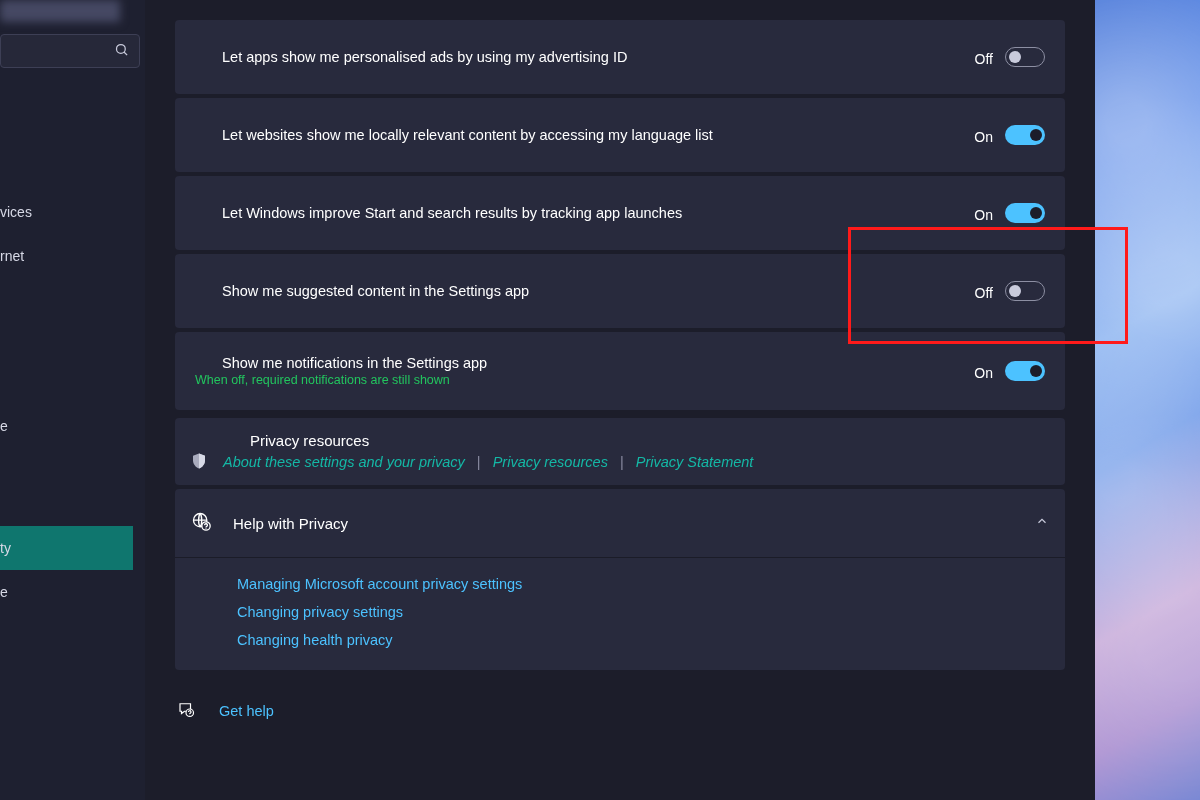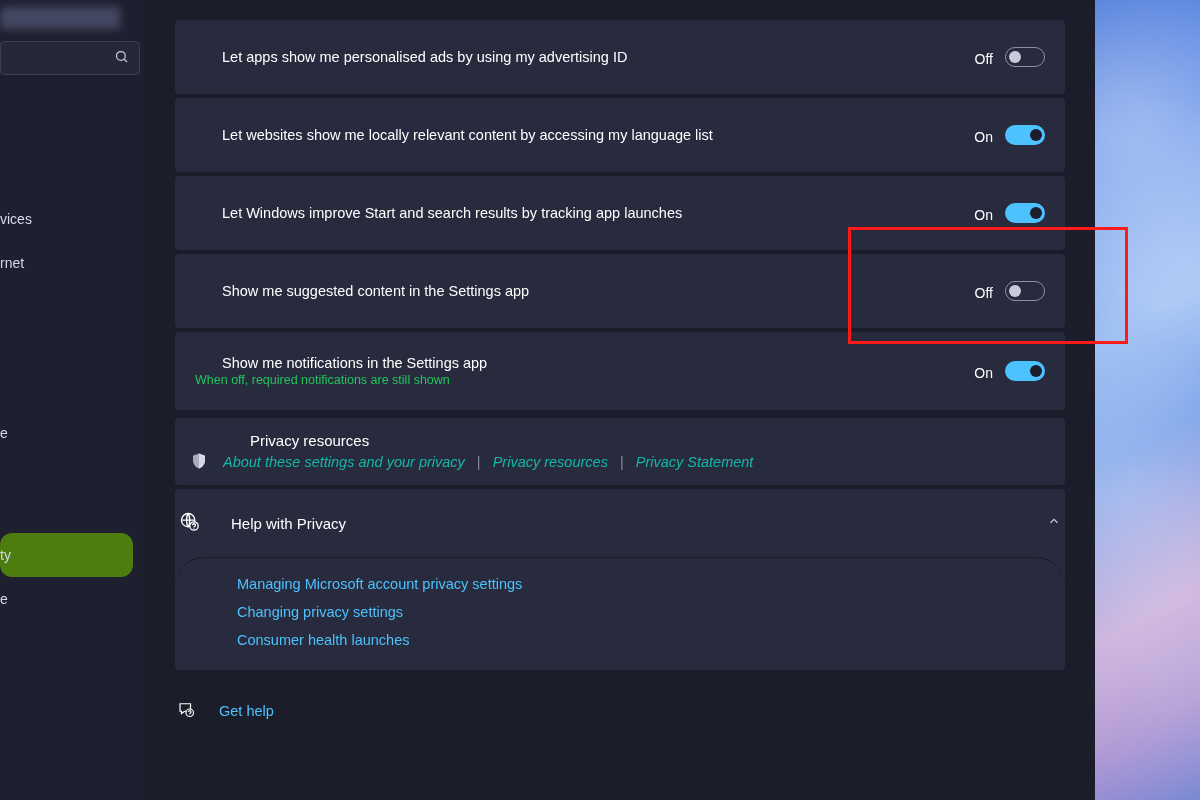--- a/index.html
+++ b/index.html
@@ -30,21 +30,21 @@
       radial-gradient(circle at 20% 60%, rgba(255,255,255,0.35) 0 4%, transparent 30%),
       radial-gradient(circle at 80% 80%, rgba(255,255,255,0.3) 0 6%, transparent 35%);
     mix-blend-mode: screen;
     opacity: .7;
   }
 
   .sidebar {
     width: 145px;
     height: 100%;
     background: #1e2030;
-    padding-top: 7px;
+    padding-top: 0;
     flex: 0 0 145px;
     position: relative;
     z-index: 1;
   }
   .profile {
     height: 22px;
     margin: 0 0 12px 0;
     border-radius: 4px;
     filter: blur(4px);
     background: linear-gradient(90deg, #454863 0 120px, transparent 120px);
@@ -66,22 +66,22 @@
   .nav-item {
     height: 44px;
     display: flex;
     align-items: center;
     color: #d7d9e6;
     font-size: 14px;
     padding-left: 0;
     white-space: nowrap;
   }
   .nav-item.selected {
-    background: #4d7c0f;
-    border-radius: 12px;
+    background: #0f766e;
+    border-radius: 0;
     margin-right: 12px;
   }
 
   .main {
     flex: 1;
     padding: 20px 30px 0 30px;
     position: relative;
     z-index: 1;
     max-width: 950px;
   }
@@ -143,30 +143,29 @@
     margin: 28px 0 12px 0;
   }
 
   .help-card {
     background: #282a3d;
     border-radius: 4px;
   }
   .help-header {
     display: flex;
     align-items: center;
-    padding: 0 4px;
+    padding: 0 16px;
     height: 68px;
-    gap: 32px;
+    gap: 22px;
     justify-content: flex-end;
   }
   .help-header .htitle { flex: 1; font-size: 15px; }
   .help-body {
     border-top: 1px solid #1b1c28;
     padding: 18px 20px 22px 62px;
-    border-radius: 29px;
   }
   .help-link {
     display: block;
     color: #4cc2ff;
     font-size: 14.5px;
     text-decoration: none;
     margin-bottom: 12px;
   }
   .chevron svg { width: 14px; height: 14px; stroke: #c9cbdc; fill:none; }
 
@@ -308,21 +307,21 @@
       <span class="htitle">Help with Privacy</span>
       <span class="chevron">
         <svg viewBox="0 0 24 24" stroke-width="2">
             <polyline points="6 15 12 9 18 15"></polyline>
           </svg>
       </span>
     </div>
     <div class="help-body">
       <a href="#" class="help-link">Managing Microsoft account privacy settings</a>
       <a href="#" class="help-link">Changing privacy settings</a>
-      <a href="#" class="help-link" style="margin-bottom:0">Consumer health launches</a>
+      <a href="#" class="help-link" style="margin-bottom:0">Changing health privacy</a>
     </div>
   </div>
 
   <div class="get-help">
     <span>
       <svg viewBox="0 0 24 24" width="18" height="18" fill="none" stroke="#ffffff" stroke-width="1.6">
         <path d="M4 5h14v10H10l-4 3v-3H4z"></path>
         <circle cx="17" cy="17" r="5" fill="#1c1d2a" stroke="#ffffff"></circle>
         <path d="M15.3 16a1.7 1.7 0 1 1 2.5 1.5c-.6.3-.8.6-.8 1.2"></path>
         <circle cx="17" cy="20" r="0.6" fill="#ffffff" stroke="none"></circle>

